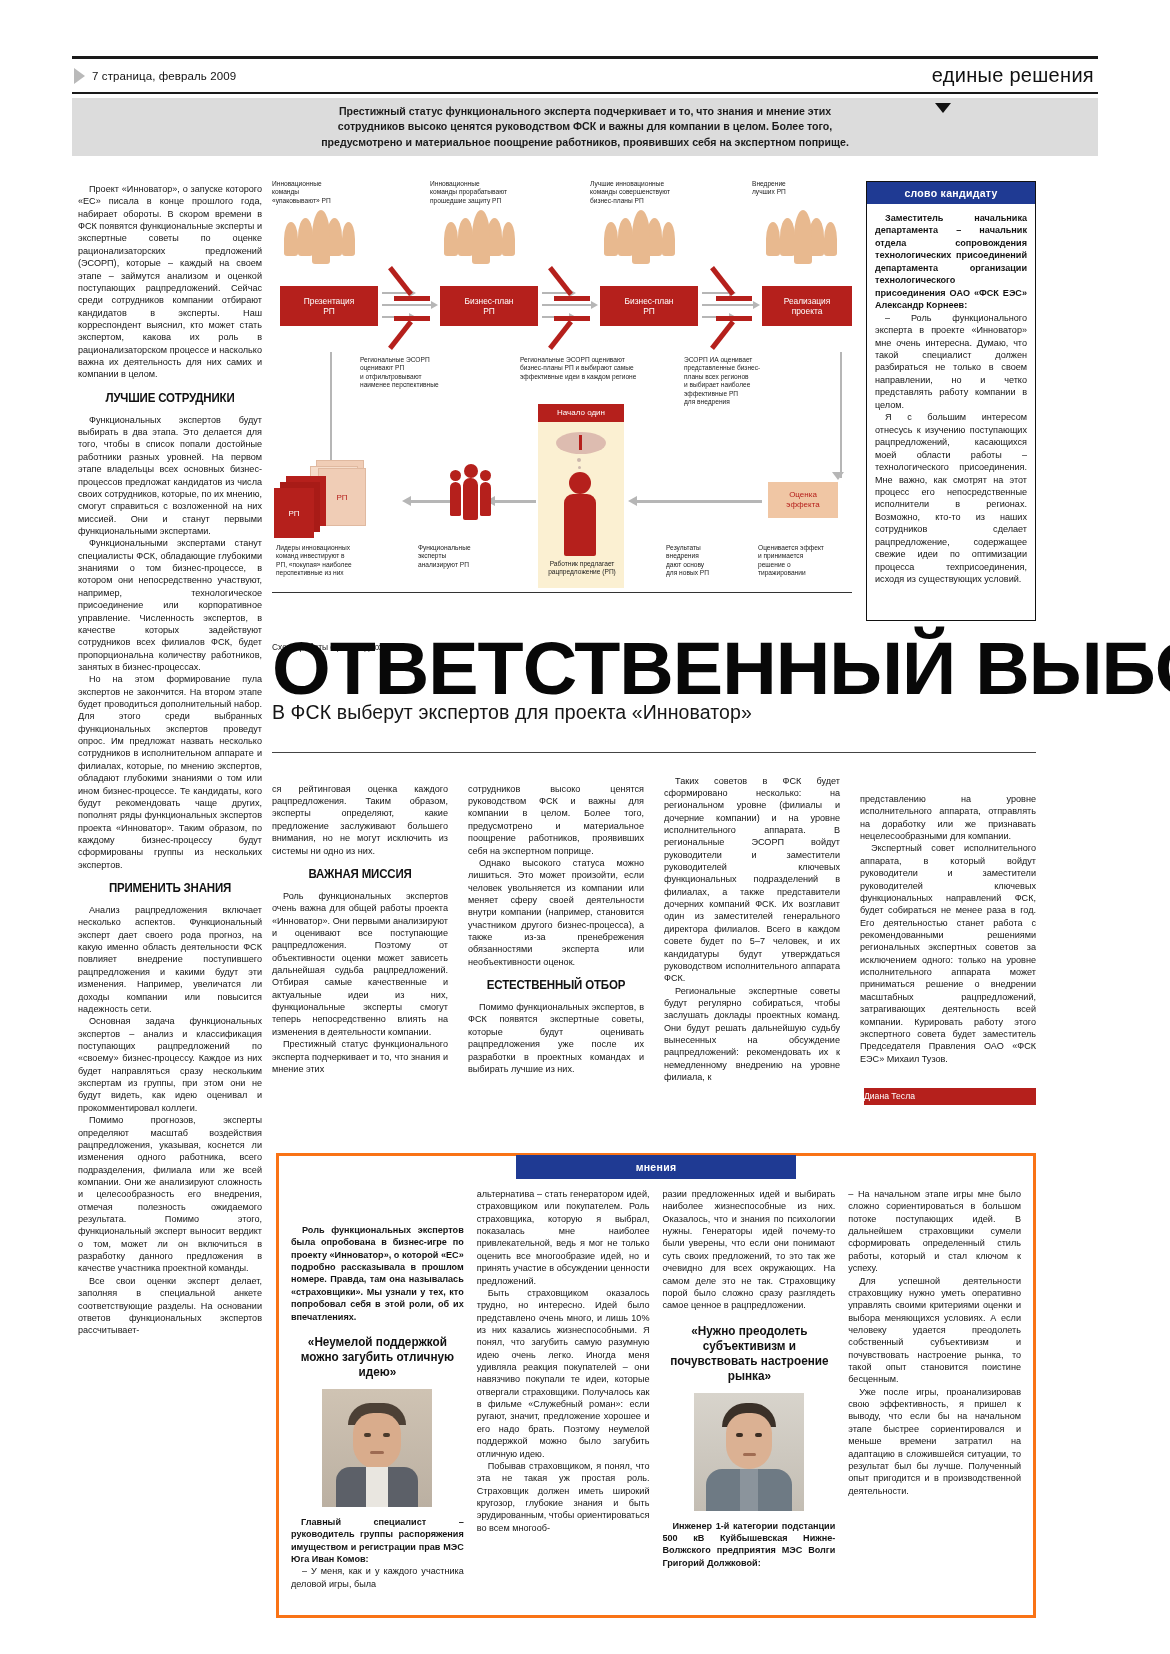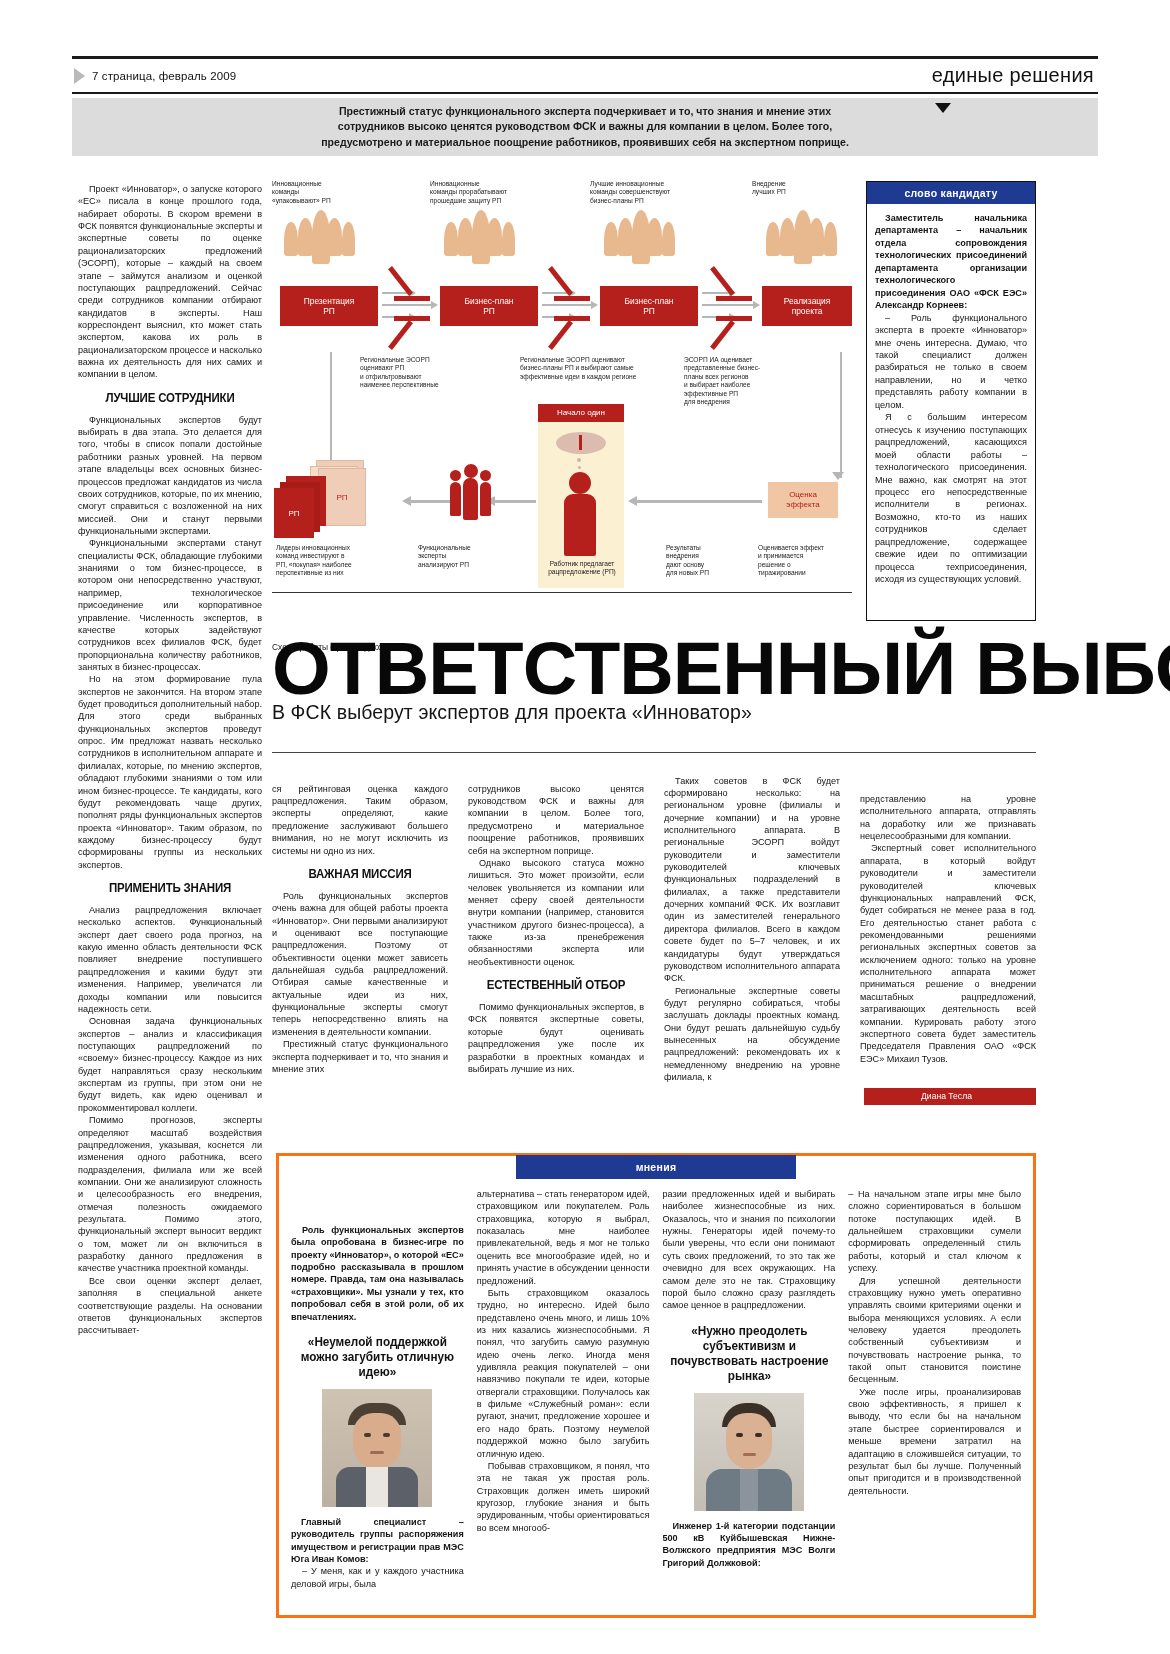--- a/index.html
+++ b/index.html
@@ -95,21 +95,21 @@
   
   .artcols { position:absolute; left:272px; top:764px; width:764px; height:330px; display:flex; gap:20px;align-items:center; }
   .artcol { width:183px; }
 
   
   .col-left-lower { position:absolute; left:78px; top:183px; width:184px; height:910px; }
 
   
   .byline {
     position:absolute; left:864px; top:1088px; width:172px; height:17px;
-    background:#b5201c; color:#fff; font-size:8.6px; text-align:center;
+    background:#b5201c; color:#fff; font-size:8.6px; text-align:left;
     padding:3px 7px 0 0;
   }
 
   
   .opinions {
     position:absolute; left:276px; top:1153px; width:760px; height:465px;
     border:3px solid #f97316;
   }
   .op-banner {
     position:absolute; left:50%; top:-1px; transform:translateX(-50%);

